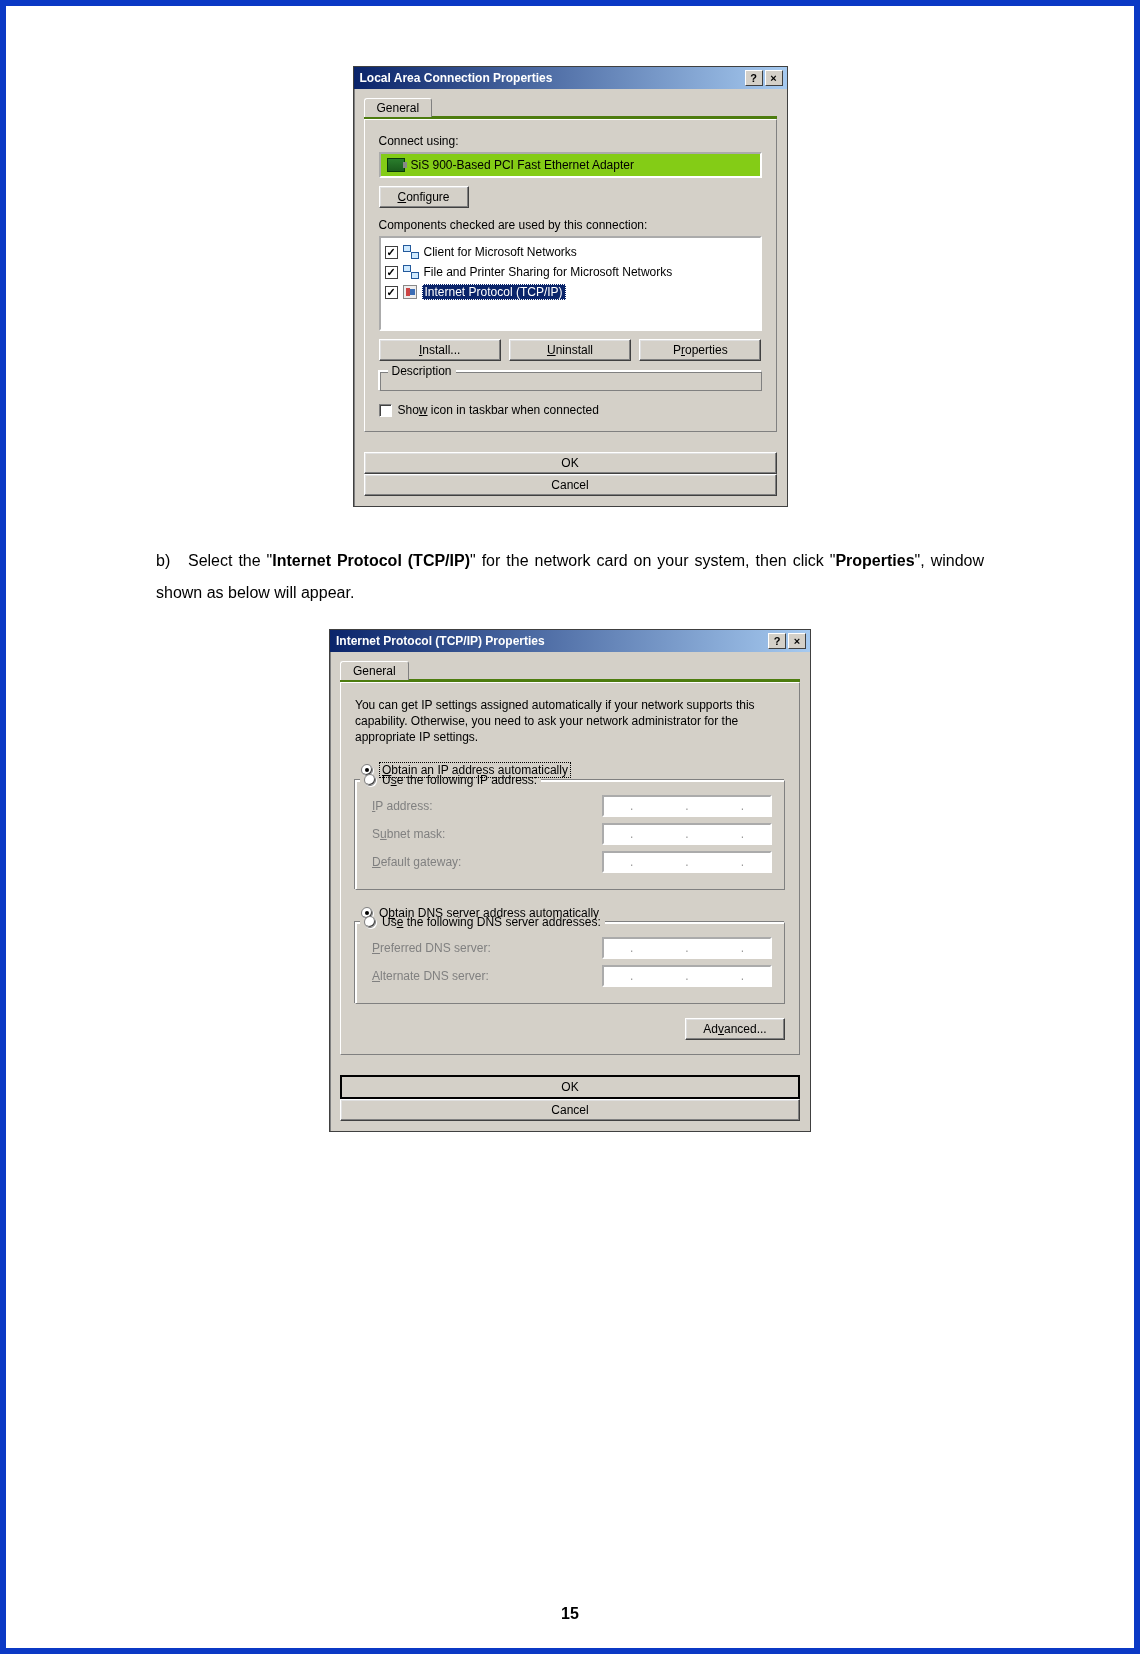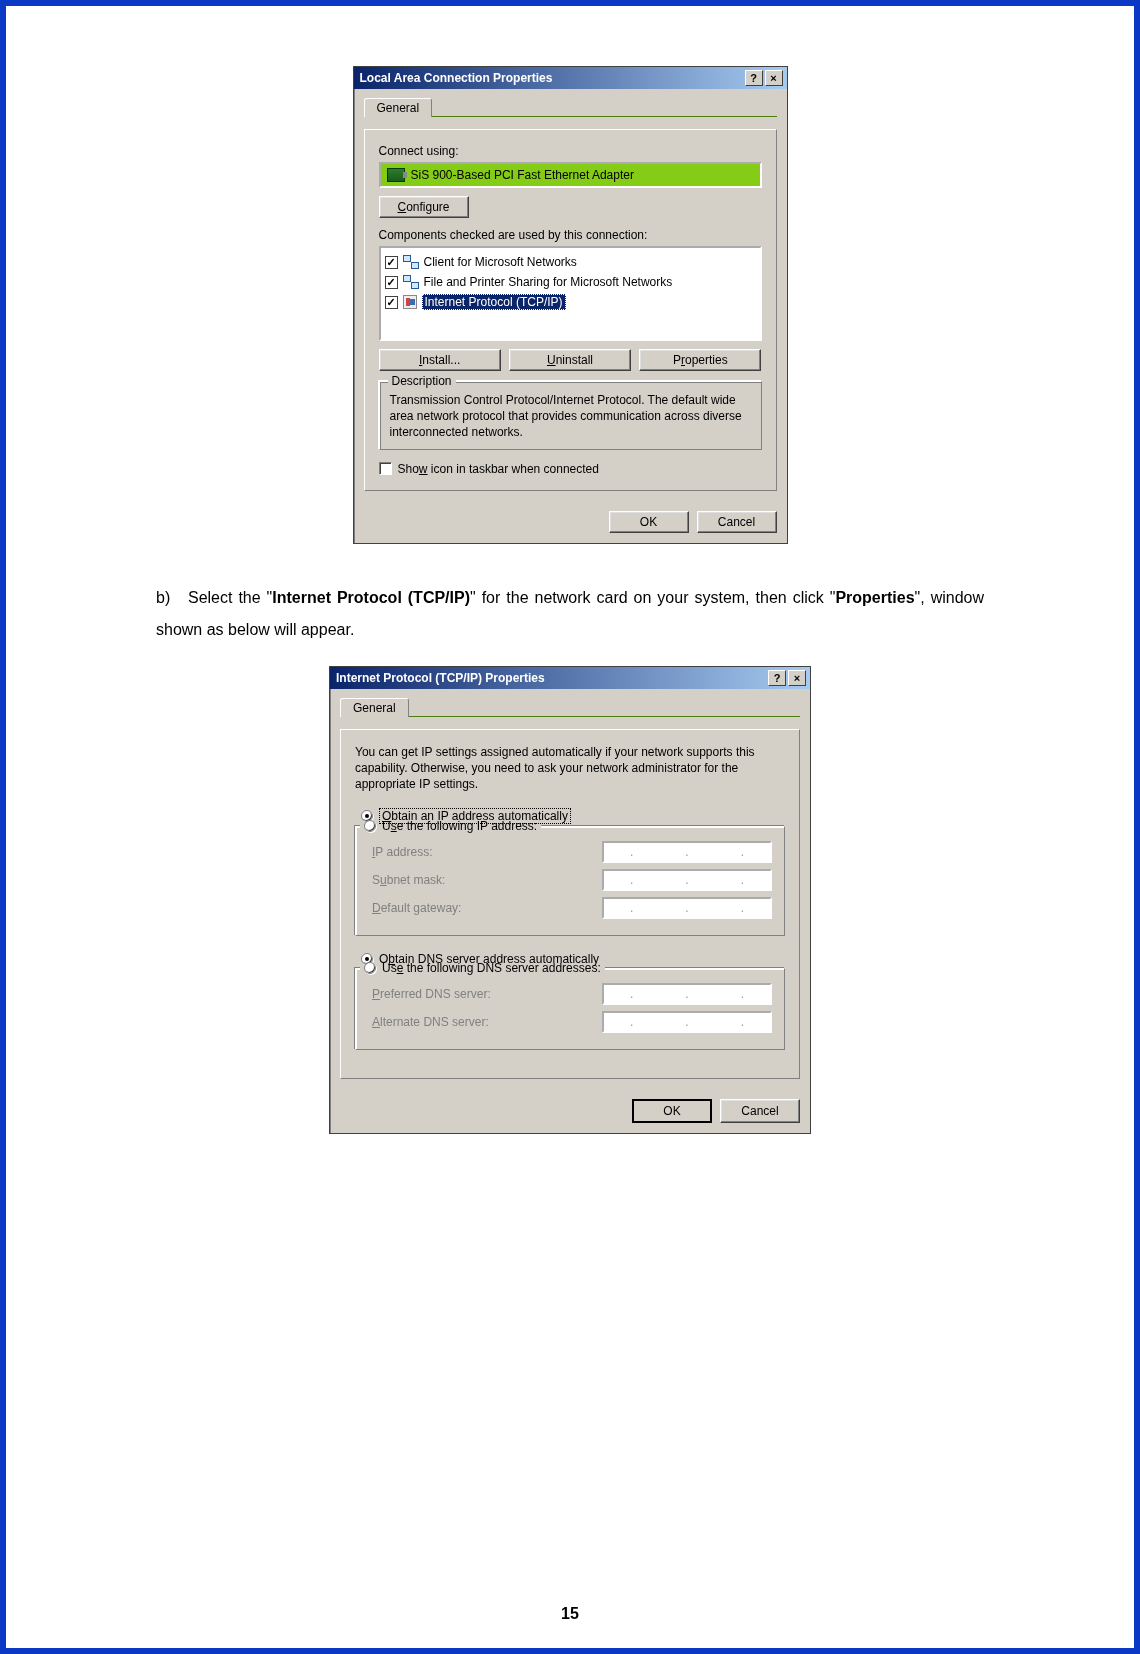--- a/index.html
+++ b/index.html
@@ -52,22 +52,22 @@
   color: #000;
   font-size: 11px;
   font-weight: bold;
   display: flex; align-items: center; justify-content: center;
   margin-left: 2px;
   font-family: "Arial";
 }
 .dlg-body { padding: 8px 10px 10px 10px; }
 .tabstrip {
   display: flex;
-  border-bottom: 1px solid #4d7c0f;
-  margin-bottom: 12px;
+  border-bottom: 3px solid #4d7c0f;
+  margin-bottom: 0;
 }
 .tab {
   background: #d4d0c8;
   border: 1px solid #808080;
   border-bottom: none;
   border-radius: 3px 3px 0 0;
   padding: 2px 12px;
   font-size: 12px;
   position: relative;
   top: 1px;
@@ -160,22 +160,23 @@
   padding:0 4px; font-size:12px;
 }
 .desc-text { font-size:12px; line-height:1.35; }
 .chk-unchecked {
   width:13px; height:13px; border:1px solid #808080; border-right-color:#fff; border-bottom-color:#fff;
   background:#fff; display:inline-block; vertical-align:middle; margin-right:6px;
   box-shadow: 1px 1px 0 #404040 inset;
 }
 .show-row { margin-top:12px; font-size:12px; display:flex; align-items:center; }
 .dlg-footer {
-  display:flex; justify-content:flex-end; gap:8px;
+  display:flex; justify-content:flex-end; 
   padding:10px;
+  flex-direction:column;
 }
 .dlg-footer .btn { min-width:80px; }
 .instruction {
   font-size: 16px;
   font-family: Arial, sans-serif;
   line-height: 2.0;
   margin: 38px 80px 20px 80px;
   text-align: justify;
 }
 .instruction .lbl { display:inline-block; width:26px; }
@@ -265,21 +266,20 @@
               <span class="selected">Internet Protocol (TCP/IP)</span>
             </div>
           </div>
           <div class="btn-row">
             <button class="btn"><span class="underline-char">I</span>nstall...</button>
             <button class="btn"><span class="underline-char">U</span>ninstall</button>
             <button class="btn">P<span class="underline-char">r</span>operties</button>
           </div>
           <div class="groupbox">
             <span class="legend">Description</span>
-            <div class="desc-text">Transmission Control Protocol/Internet Protocol. The default wide area network protocol that provides communication across diverse interconnected networks.</div>
           </div>
           <div class="show-row">
             <span class="chk-unchecked"></span>
             <span>Sho<span class="underline-char">w</span> icon in taskbar when connected</span>
           </div>
         </div>
       </div>
       <div class="dlg-footer">
         <button class="btn">OK</button>
         <button class="btn">Cancel</button>
@@ -367,20 +367,23 @@
             <div class="form-row">
               <span class="flabel"><span class="underline-char">A</span>lternate DNS server:</span>
               <div class="ip-input">
                   <span>.</span>
                   <span>.</span>
                   <span>.</span>
                 </div>
             </div>
           </div>
 
+          <div class="adv-row">
+            <button class="btn" style="min-width:100px;">Ad<span class="underline-char">v</span>anced...</button>
+          </div>
         </div>
       </div>
       <div class="dlg-footer">
         <button class="btn" style="border:2px solid #000; box-shadow:none;">OK</button>
         <button class="btn">Cancel</button>
       </div>
     </div>
   </div>
 
   <div class="page-number">15</div>

